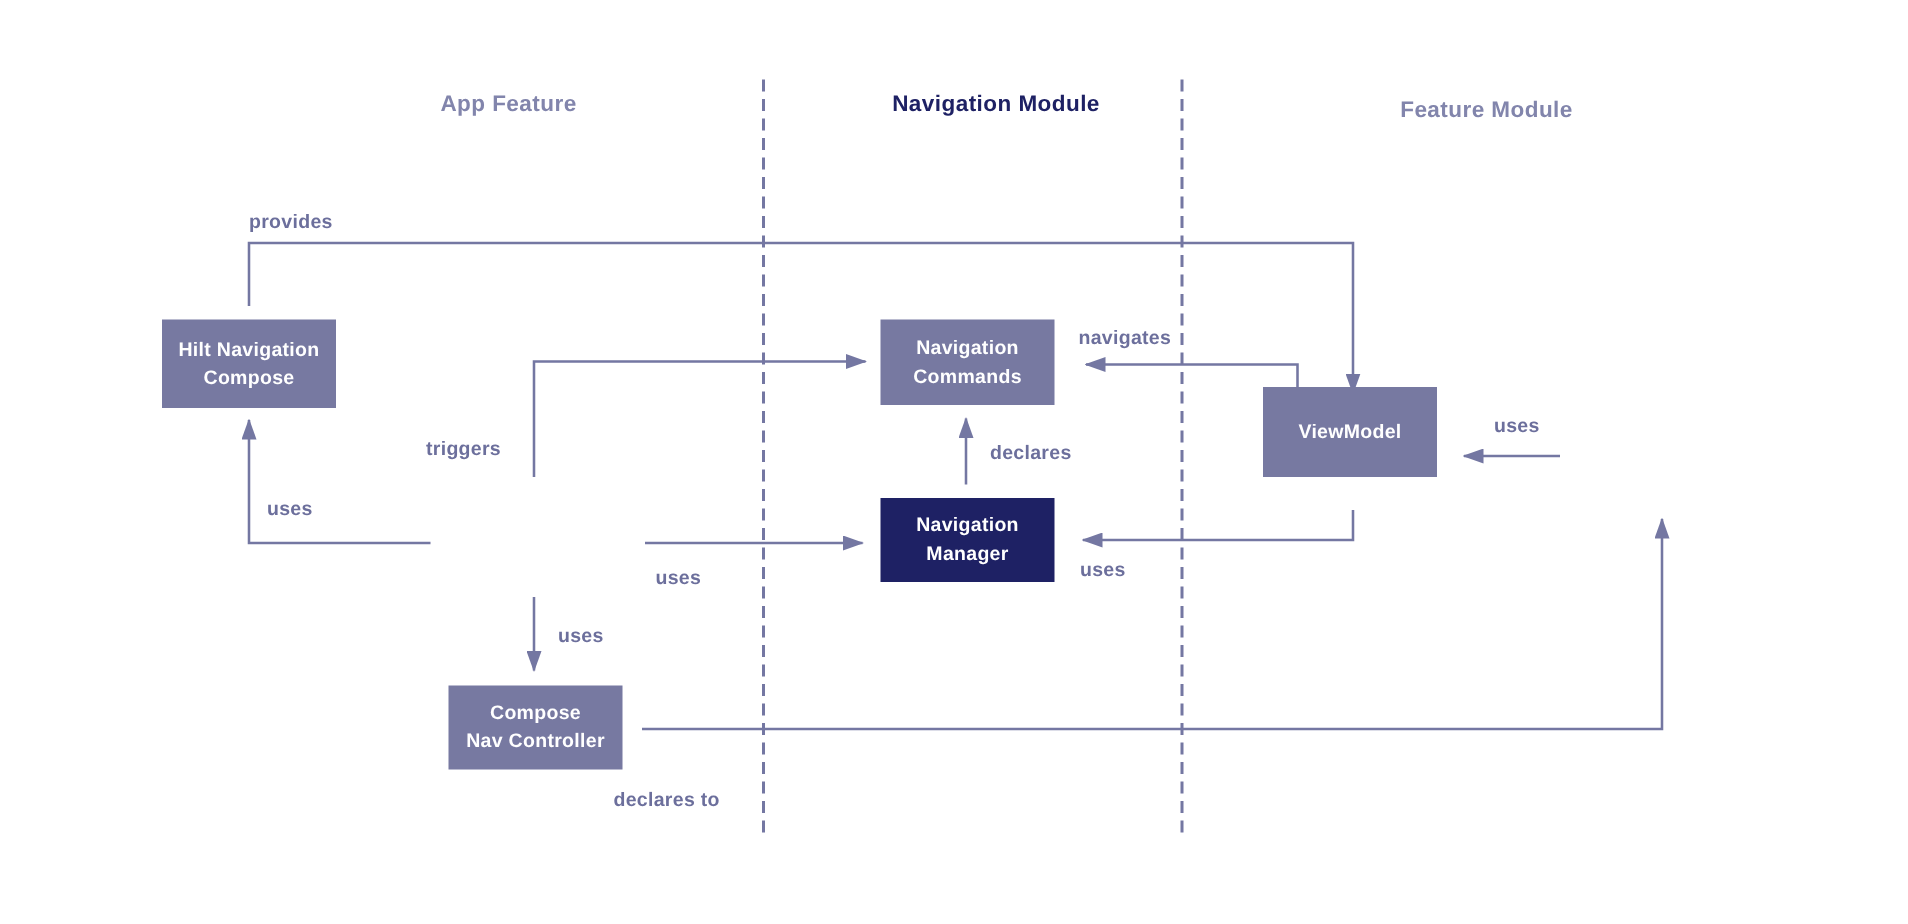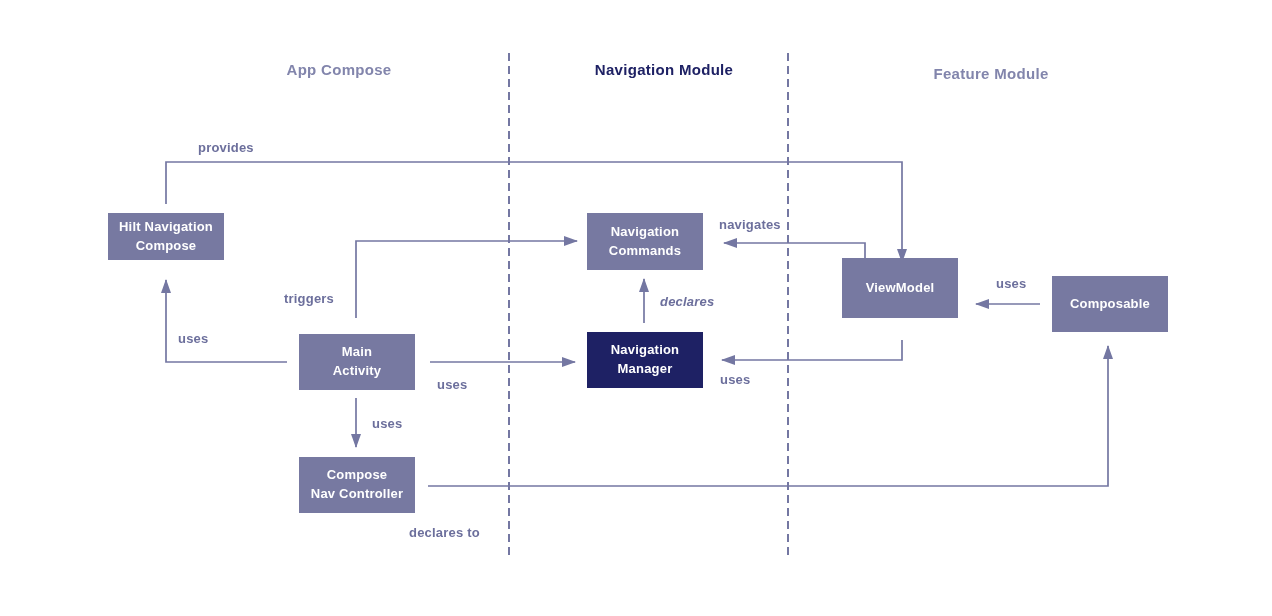--- a/index.html
+++ b/index.html
@@ -98,41 +98,38 @@
 
     <path class="edge" d="M865,263 L865,243 L724,243" marker-end="url(#arrow)"></path>
 
     <path class="edge" d="M902,340 L902,360 L722,360" marker-end="url(#arrow)"></path>
 
     <path class="edge" d="M1040,304 L976,304" marker-end="url(#arrow)"></path>
 
     <path class="edge" d="M428,486 L1108,486 L1108,346" marker-end="url(#arrow)"></path>
   </svg>
 
-  <div class="module-title" style="left:339px; top:61px;">App Compose</div>
+  <div class="module-title" style="left:339px; top:61px;">App Feature</div>
   <div class="module-title dark" style="left:646px; top:61px;">Navigation Module</div>
   <div class="module-title" style="left:972px; top:65px;margin-left:19px;">Feature Module</div>
 
-  <div class="node" style="left:108px; top:213px; height:47px;">Hilt Navigation
+  <div class="node" style="left:108px; top:213px; height:59px;">Hilt Navigation
 Compose</div>
-  <div class="node" style="left:299px; top:334px; height:56px;">Main
-Activity</div>
   <div class="node" style="left:299px; top:457px; height:56px;">Compose
 Nav Controller</div>
   <div class="node" style="left:587px; top:213px; height:57px;">Navigation
 Commands</div>
   <div class="node dark" style="left:587px; top:332px; height:56px;">Navigation
 Manager</div>
   <div class="node" style="left:842px; top:258px; height:60px;">ViewModel</div>
-  <div class="node" style="left:1052px; top:276px; height:56px;">Composable</div>
 
-  <div class="edge-label" style="left:166px; top:140px;margin-left:32px;">provides</div>
+  <div class="edge-label" style="left:166px; top:140px;">provides</div>
   <div class="edge-label" style="left:178px; top:331px;">uses</div>
   <div class="edge-label" style="left:284px; top:291px;">triggers</div>
   <div class="edge-label" style="left:437px; top:377px;">uses</div>
   <div class="edge-label" style="left:372px; top:416px;">uses</div>
-  <div class="edge-label" style="left:660px; top:294px;font-style:italic;">declares</div>
+  <div class="edge-label" style="left:660px; top:294px;">declares</div>
   <div class="edge-label" style="left:719px; top:217px;">navigates</div>
   <div class="edge-label" style="left:720px; top:372px;">uses</div>
   <div class="edge-label" style="left:996px; top:276px;">uses</div>
   <div class="edge-label" style="left:409px; top:525px;">declares to</div>
 
 </div>
 
 </body></html>

